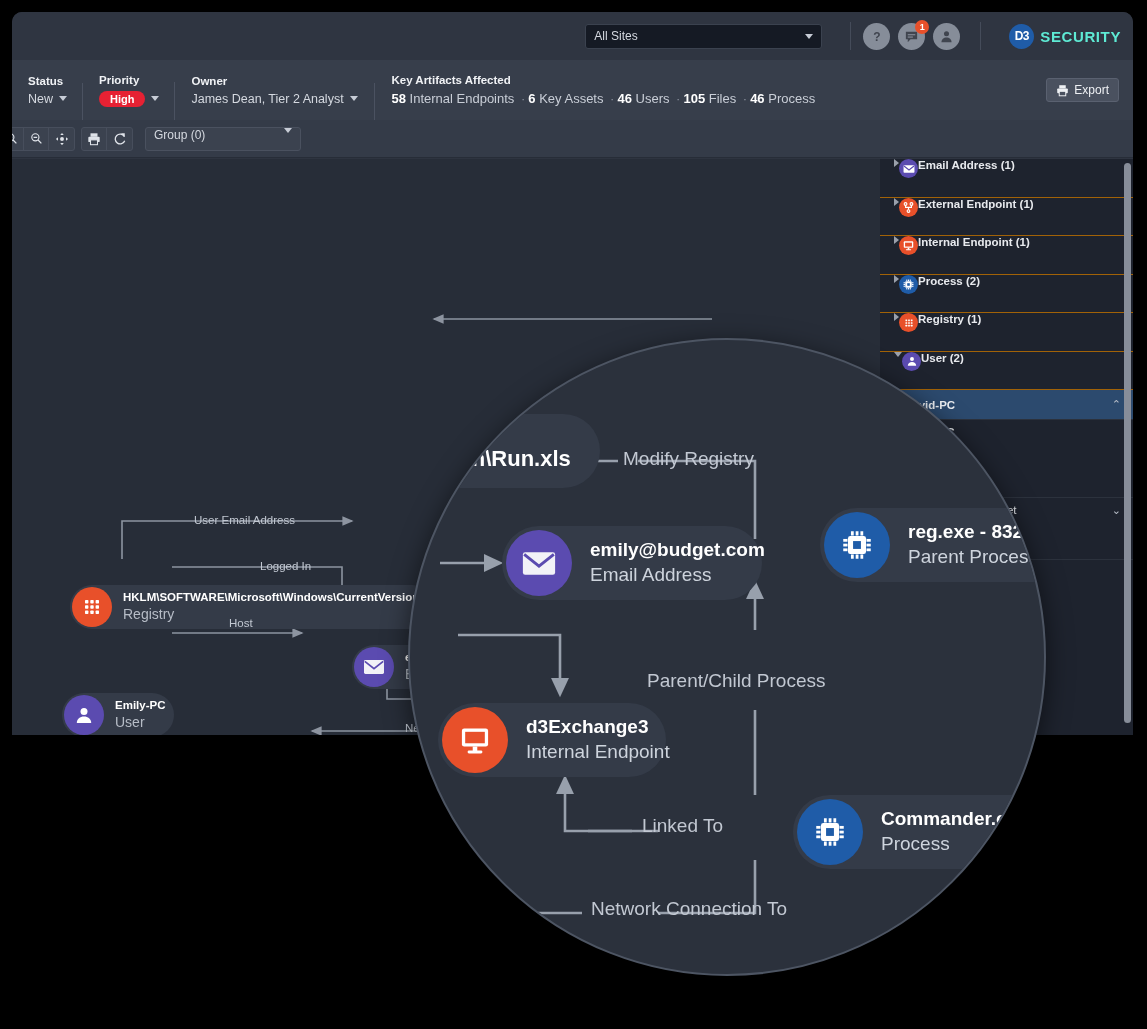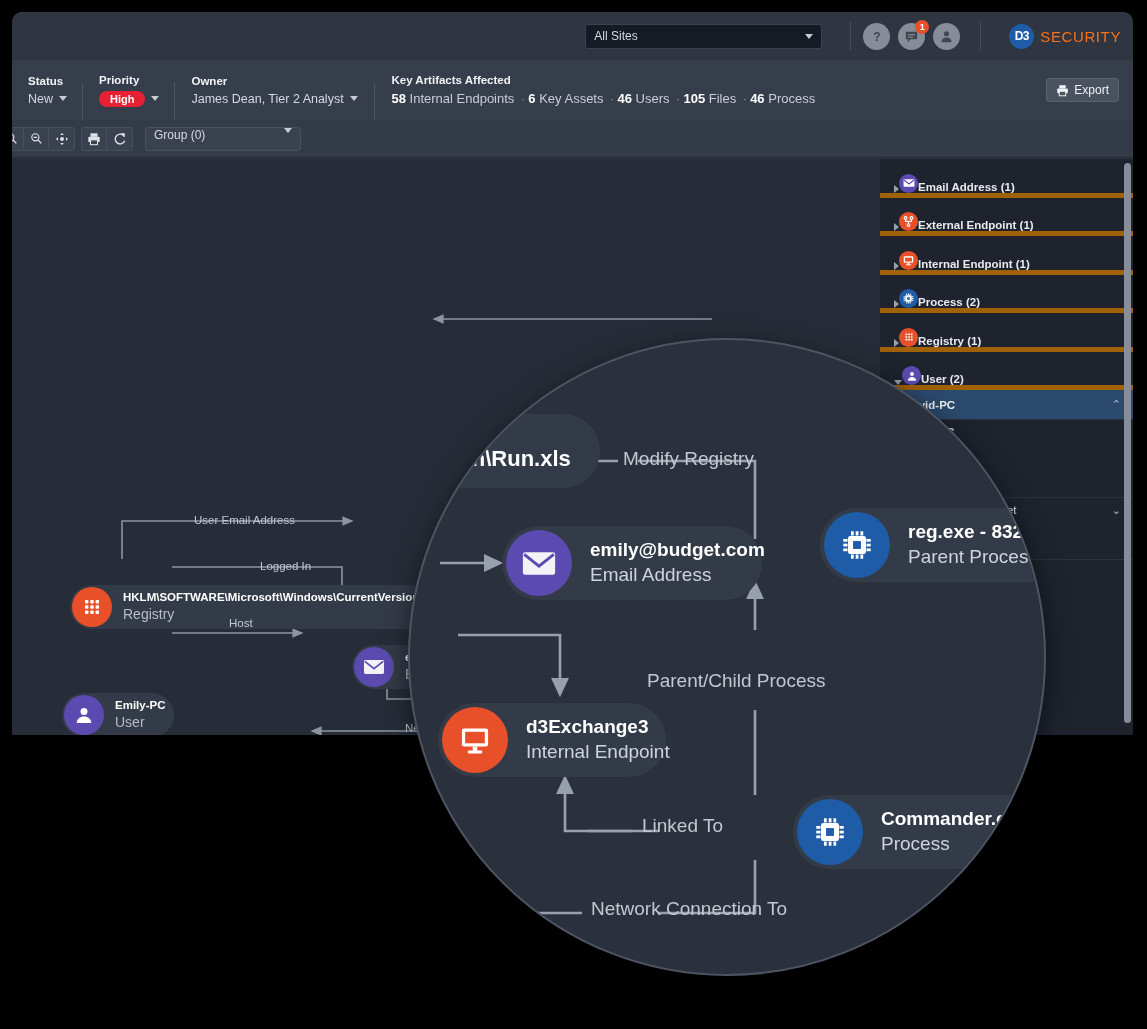--- a/index.html
+++ b/index.html
@@ -63,21 +63,21 @@
     padding: 0 3px;
   }
   .brand { display: flex; align-items: center; gap: 6px; margin-left: 16px; }
   .brand-mark {
     width: 25px; height: 25px; border-radius: 50%;
     background: #1f5ca8;
     color: #fff; font-size: 12px; font-weight: bold;
     display: flex; align-items: center; justify-content: center;
     letter-spacing: -0.5px;
   }
-  .brand-text { color: #f97316; font-size: 15px; font-weight: normal; letter-spacing: 0.6px; }
+  .brand-text { color: #5eead4; font-size: 15px; font-weight: bold; letter-spacing: 0.6px; }
 
   
   .metabar {
     position: absolute; left: 0; top: 48px; right: 0; height: 60px;
     background: #373e4b;
     display: flex; align-items: center;
   }
   .meta-field { padding: 0 16px; position: relative; }
   .meta-field.sep::after {
     content: ""; position: absolute; right: 0; top: 8px;
@@ -138,23 +138,23 @@
   }
 
   
   .entity-panel {
     position: absolute; right: 0; top: 0;
     width: 253px; bottom: 0;
     background: #1e232e;
   }
   .entity-row {
     height: 38.5px;
-    display: flex; align-items: flex-end;
+    display: flex; align-items: flex-start;
     padding-left: 14px;
-    border-bottom: 5px solid #a16207;
+    border-bottom: 1px solid #a16207;
   }
   .tri-right {
     width: 0; height: 0;
     border-top: 4px solid transparent;
     border-bottom: 4px solid transparent;
     border-left: 5px solid #9aa0ab;
   }
   .tri-down {
     width: 0; height: 0;
     border-left: 4px solid transparent;

